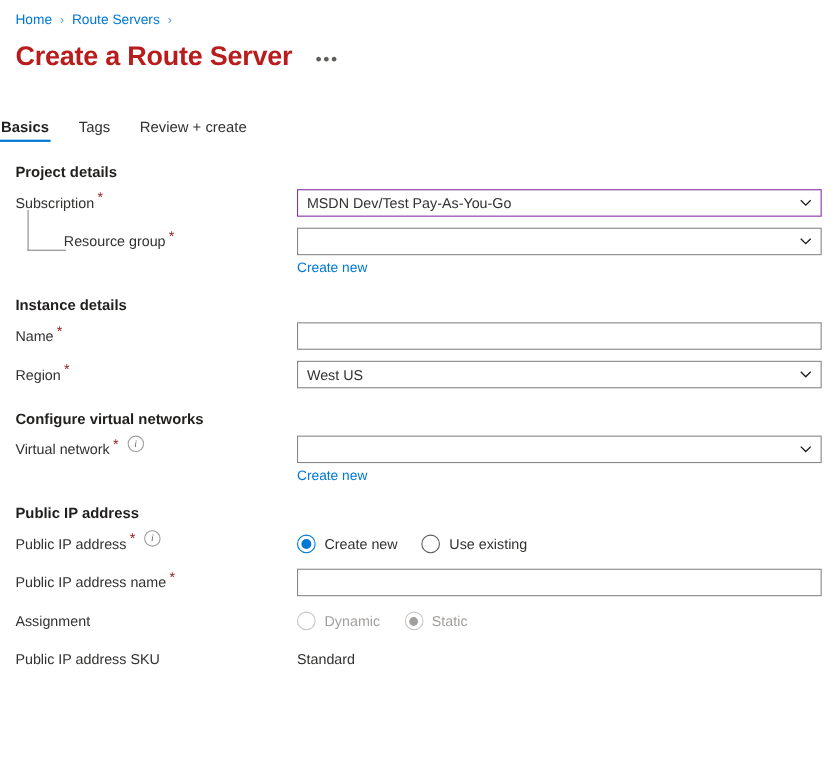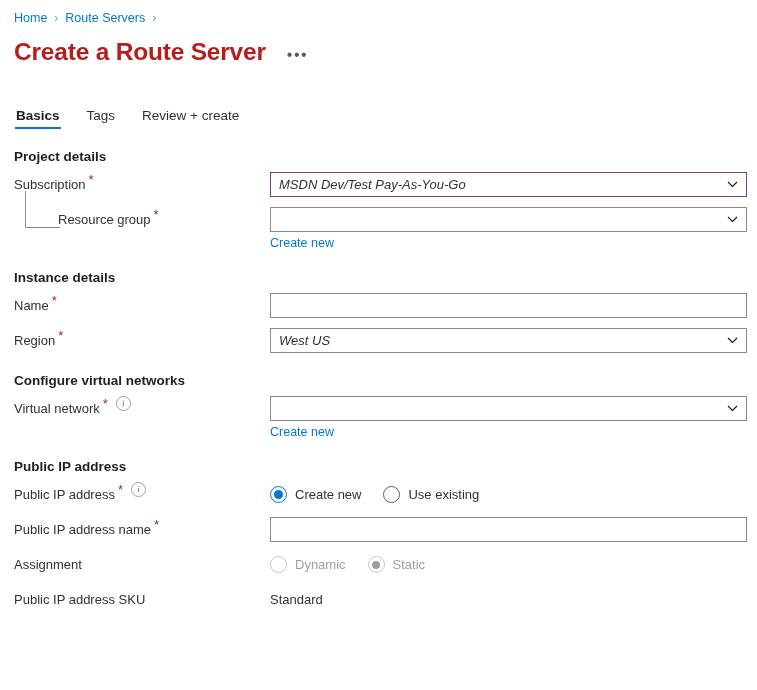--- a/index.html
+++ b/index.html
@@ -58,21 +58,20 @@
     line-height: 10px;
     cursor: pointer;
     padding: 3px 4px;
     user-select: none;
   }
 
   
   .tabs {
     display: flex;
     align-items: flex-end;
-    padding-left: 15px;
     margin-top: 36px;
     height: 26px;
   }
   .tab {
     font-size: 13.5px;
     color: #323130;
     padding: 0 1px 6px 1px;
     margin-right: 25px;
     cursor: pointer;
     position: relative;
@@ -157,21 +156,21 @@
     font-family: "Liberation Sans", sans-serif;
     font-size: 13px;
     color: #323130;
     padding: 0 8px;
     outline: none;
     display: block;
   }
   .field::placeholder { color: #a19f9d; }
 
   .select-wrap { position: relative; width: 477px; }
-  .select-wrap .field { padding-right: 28px; font-style: italic; }
+  .select-wrap .field { padding-right: 28px; }
   .select-wrap.focused .field {
     border: 1px solid #8632a8;
   }
   .chevron {
     position: absolute;
     right: 9px;
     top: 0;
     height: 25px;
     display: flex;
     align-items: center;

